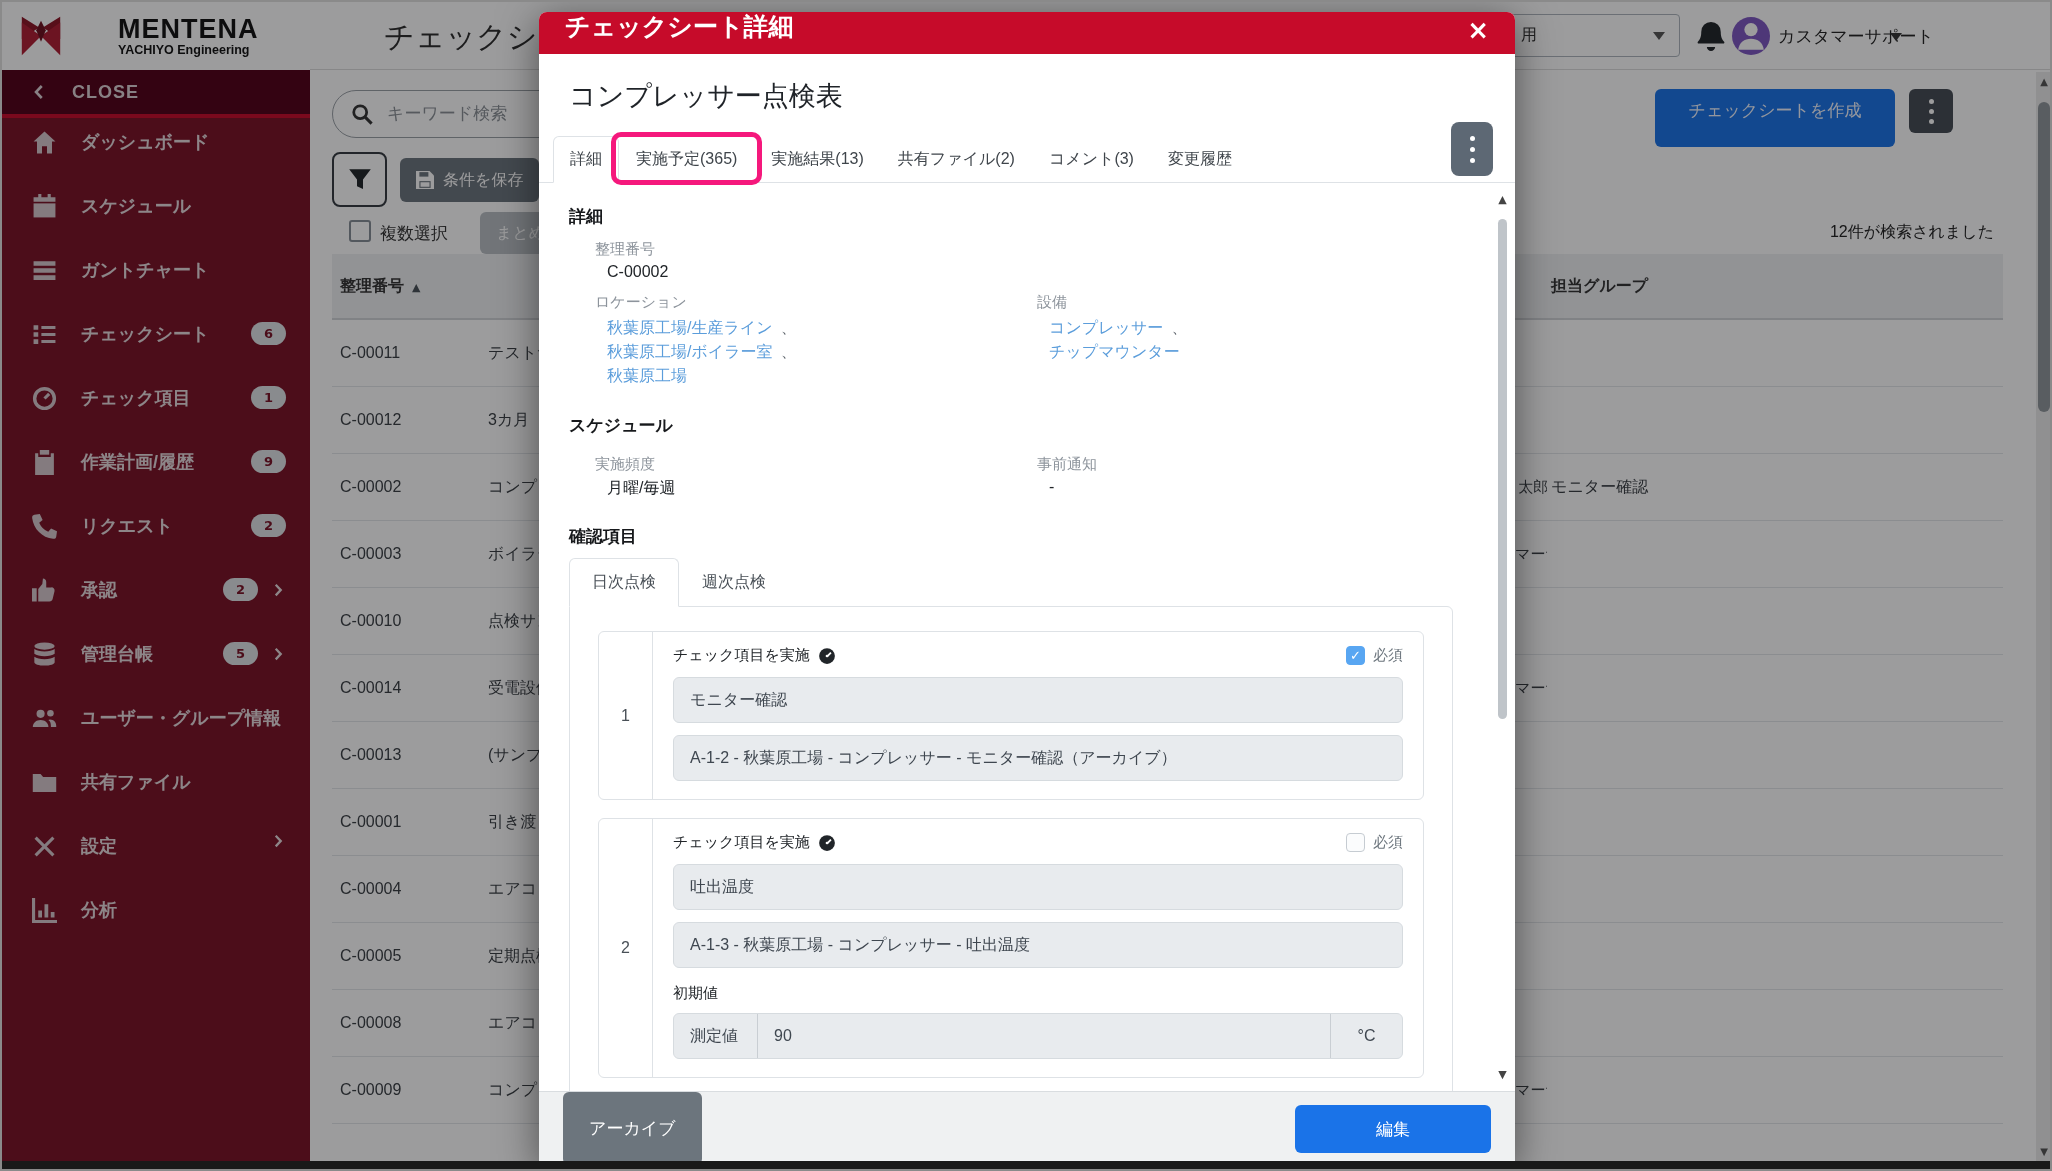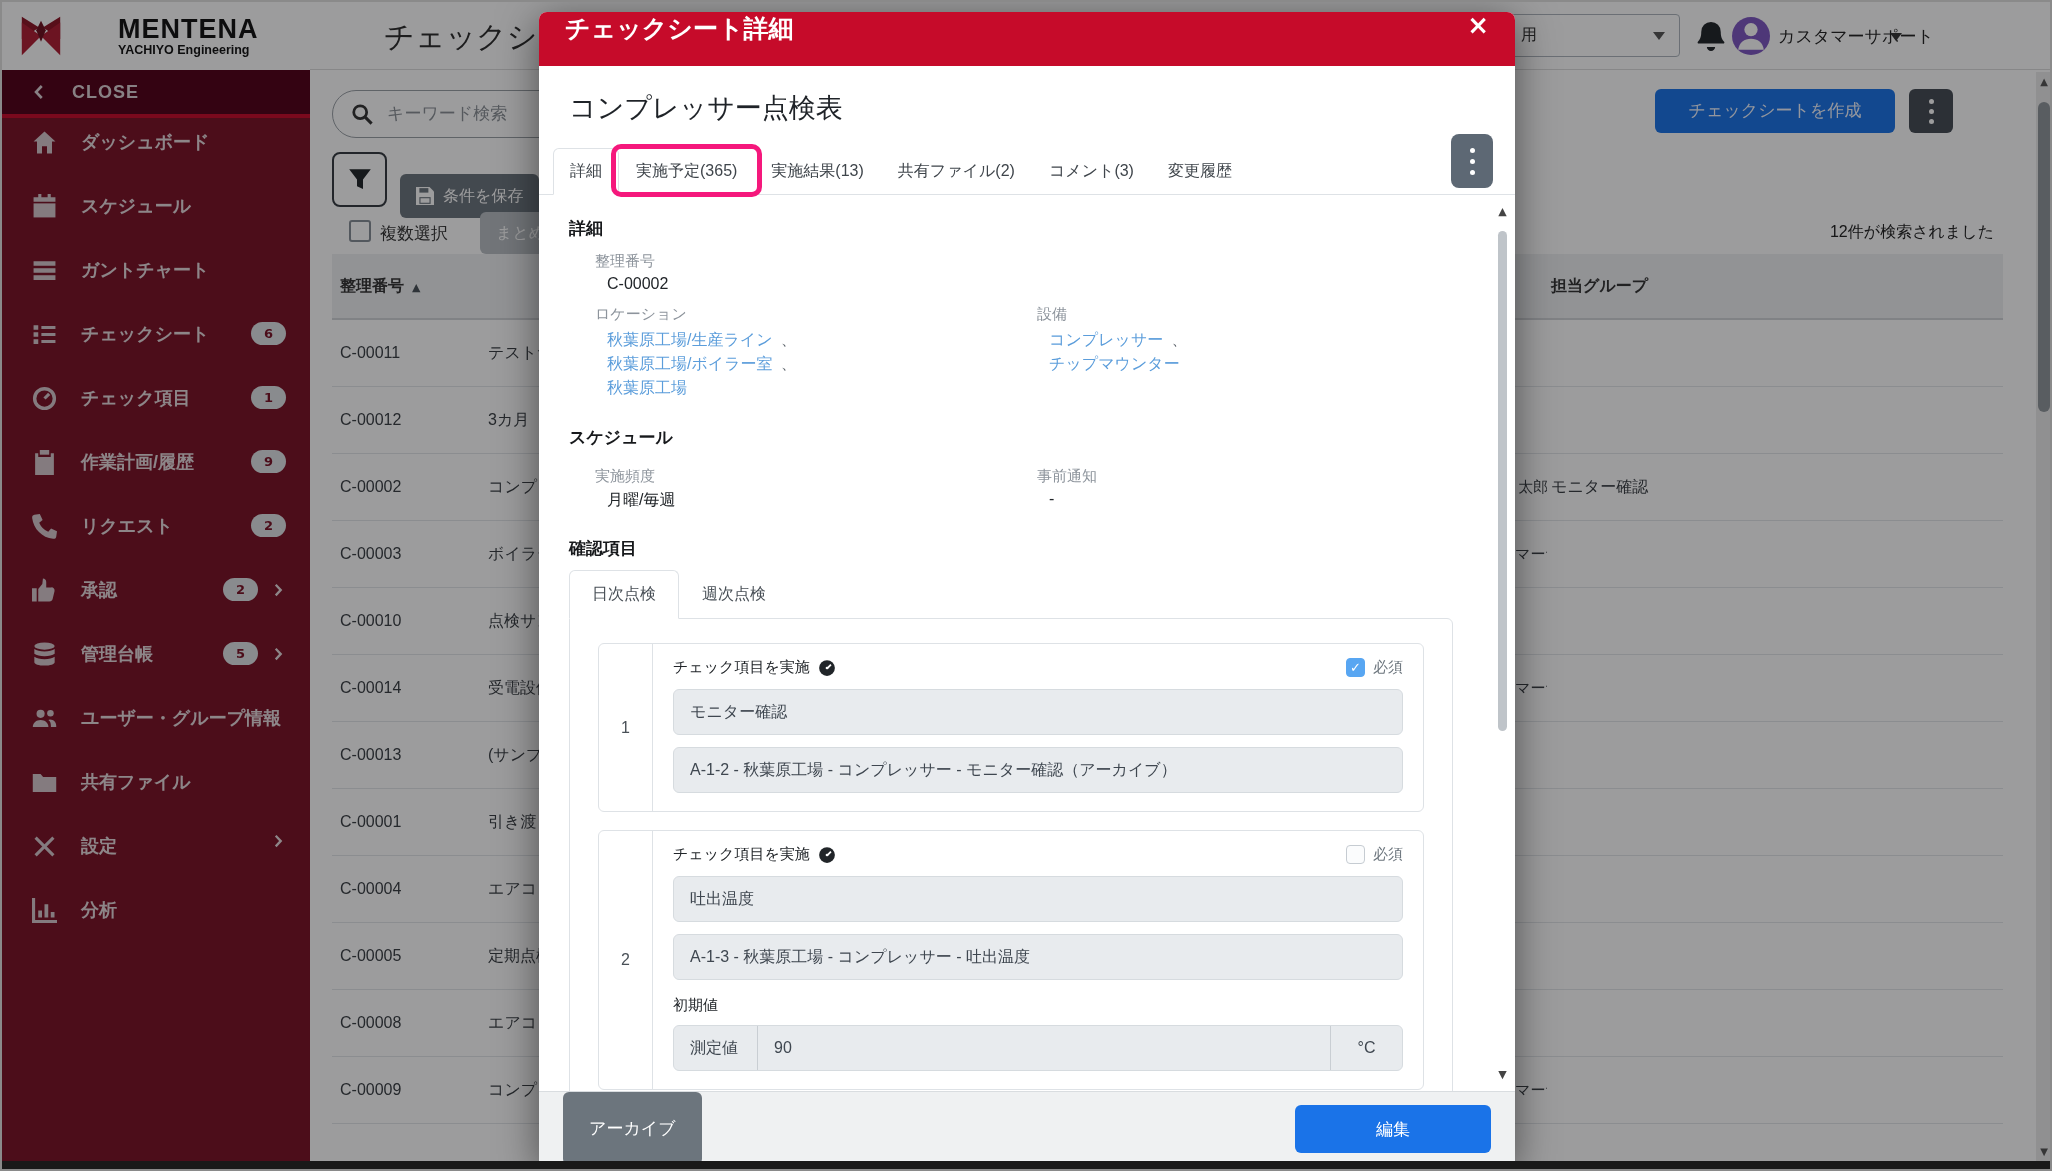--- a/index.html
+++ b/index.html
@@ -39,29 +39,29 @@
   .chev-r{width:14px;height:14px;color:#e6dadd;}
 
   
   .main{position:absolute;left:308px;top:68px;right:0;bottom:0;background:#fff;z-index:1;}
   .search-box{position:absolute;left:22px;top:20px;width:620px;height:48px;border:1.5px solid #9aa0a6;border-radius:26px;display:flex;align-items:center;padding:0 18px;background:#fff;}
   .search-box .s-icon{width:22px;height:22px;color:#333;margin-right:12px;flex:none;}
   .search-box input{border:none;outline:none;font-size:17px;color:#555;width:100%;background:transparent;font-family:inherit;}
   .search-box input::placeholder{color:#8a9096;}
   .funnel-btn{position:absolute;left:22px;top:82px;width:55px;height:55px;border:2px solid #343a40;border-radius:8px;display:flex;align-items:center;justify-content:center;background:#fff;}
   .funnel-btn svg{width:24px;height:24px;color:#212529;}
-  .btn-dark{background:#6c757d;color:#fff;border-radius:6px;display:flex;align-items:center;font-size:16px;border:none;margin-top:16px;}
+  .btn-dark{background:#6c757d;color:#fff;border-radius:6px;display:flex;align-items:center;font-size:16px;border:none;}
   .save-btn{position:absolute;left:90px;top:88px;height:44px;padding:0 16px;}
   .save-btn svg{width:18px;height:18px;margin-right:9px;}
   .save-btn2{position:absolute;left:252px;top:88px;width:70px;height:44px;}
   .multi-check{position:absolute;left:39px;top:150px;width:22px;height:22px;border:2px solid #868e96;border-radius:3px;background:#fff;}
   .multi-label{position:absolute;left:70px;top:152px;font-size:17px;color:#333;}
   .bulk-btn{position:absolute;left:170px;top:142px;height:42px;background:#b9bfc4;color:#fff;font-size:16px;border-radius:6px;display:flex;align-items:center;padding:0 16px;width:120px;overflow:hidden;white-space:nowrap;}
   .result-count{position:absolute;right:56px;top:152px;font-size:16px;color:#222;}
-  .create-btn{position:absolute;left:1345px;top:19px;width:240px;height:44px;background:#1a73e8;color:#f2f6ff;font-size:17px;border:none;border-radius:6px;text-align:center;line-height:44px;}
+  .create-btn{position:absolute;left:1345px;top:19px;width:240px;height:58px;background:#1a73e8;color:#f2f6ff;font-size:17px;border:none;border-radius:6px;text-align:center;line-height:44px;}
   .kebab-page{position:absolute;left:1599px;top:19px;width:44px;height:44px;background:#454c54;border-radius:6px;display:flex;flex-direction:column;align-items:center;justify-content:center;gap:5px;}
   .kebab-page i, .kebab-modal i{width:5px;height:5px;border-radius:50%;background:#fff;display:block;}
 
   
   .table{position:absolute;left:22px;top:184px;right:47px;}
   .thead{display:flex;height:66px;background:#eef0f2;border-bottom:2px solid #d0d4d8;align-items:center;font-size:16px;font-weight:bold;color:#333;}
   .trow{display:flex;height:67px;border-bottom:1px solid #e3e6e9;align-items:center;font-size:16px;color:#3a3f44;background:#fff;}
   .td,.th{overflow:hidden;white-space:nowrap;}
   .c1{width:122px;padding-left:8px;flex:none;}
   .c2{width:808px;padding-left:34px;flex:none;}
@@ -78,21 +78,21 @@
   .page-scroll{position:absolute;left:2034px;top:70px;bottom:8px;width:16px;background:#ececec;z-index:1;}
   .page-scroll .arr{position:absolute;left:0;right:0;text-align:center;font-size:10px;color:#555;}
   .page-scroll .thumb{position:absolute;left:2px;right:2px;top:30px;height:310px;background:#8f969c;border-radius:7px;}
 
   
   .dim{position:absolute;inset:0;background:rgba(8,8,10,0.40);z-index:5;}
 
   
   .modal{position:absolute;left:537px;top:10px;width:976px;height:1153px;background:#fff;z-index:10;
     border-radius:8px 8px 0 0;box-shadow:0 8px 40px rgba(0,0,0,.5);display:flex;flex-direction:column;}
-  .modal-titlebar{height:54px;background:#c60b2a;border-radius:8px 8px 0 0;display:flex;align-items:flex-start;padding:0 26px;flex:none;}
+  .modal-titlebar{height:42px;background:#c60b2a;border-radius:8px 8px 0 0;display:flex;align-items:flex-end;padding:11px 26px;flex:none;}
   .modal-title{color:#fff;font-size:25px;font-weight:bold;}
   .modal-close{margin-left:auto;color:#fff;font-size:26px;font-weight:bold;line-height:1;cursor:pointer;font-family:"DejaVu Sans",sans-serif;}
   .sheet-head{padding:24px 30px 0;flex:none;position:relative;}
   .sheet-title{margin:0;font-size:27px;font-weight:normal;color:#1f2328;}
   .kebab-modal{position:absolute;right:22px;top:68px;width:42px;height:54px;background:#5d6874;border-radius:8px;display:flex;flex-direction:column;align-items:center;justify-content:center;gap:6px;}
   .tabs{margin-top:22px;padding:0 30px 0 14px;display:flex;border-bottom:1px solid #dee2e6;flex:none;}
   .tab{position:relative;padding:12px 16px;font-size:16px;color:#3f454b;border:1px solid transparent;border-radius:6px 6px 0 0;margin-bottom:-1px;cursor:pointer;white-space:nowrap;}
   .tab.active{border-color:#dee2e6 #dee2e6 #fff;background:#fff;}
   .hl-ring{position:absolute;left:-9px;right:-9px;top:-5px;bottom:-3px;border:5px solid #f5187c;border-radius:10px;pointer-events:none;z-index:6;}
   .modal-scroll{flex:1;overflow:hidden;position:relative;padding:22px 62px 0 30px;}

